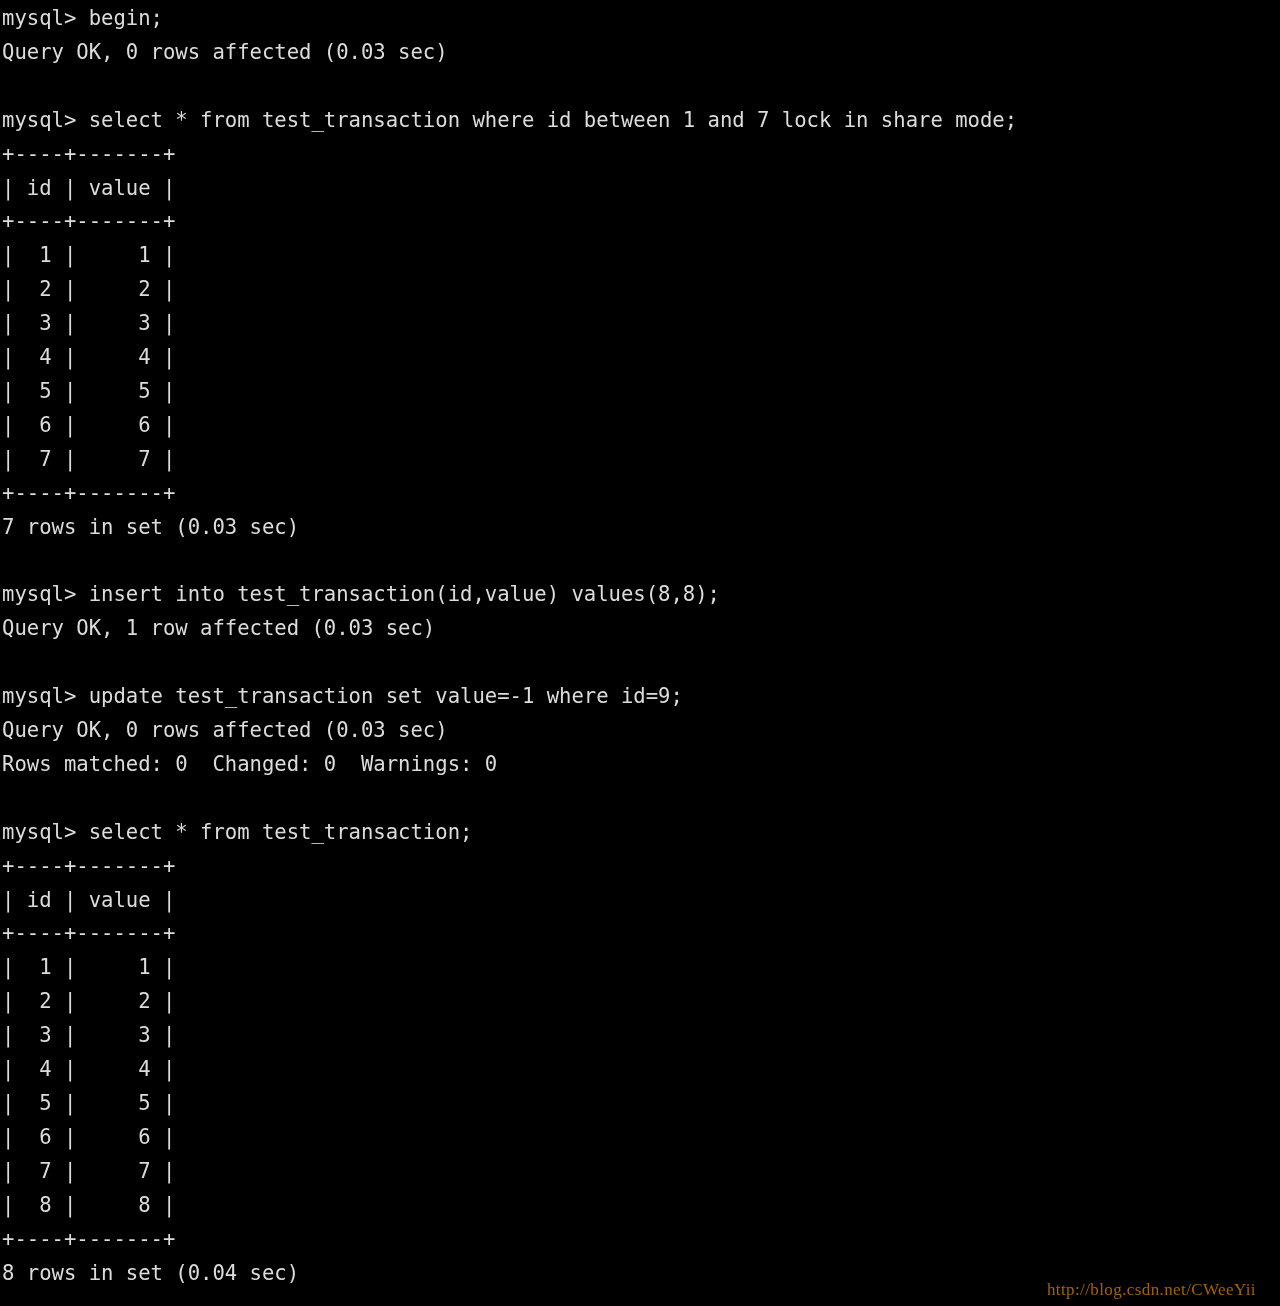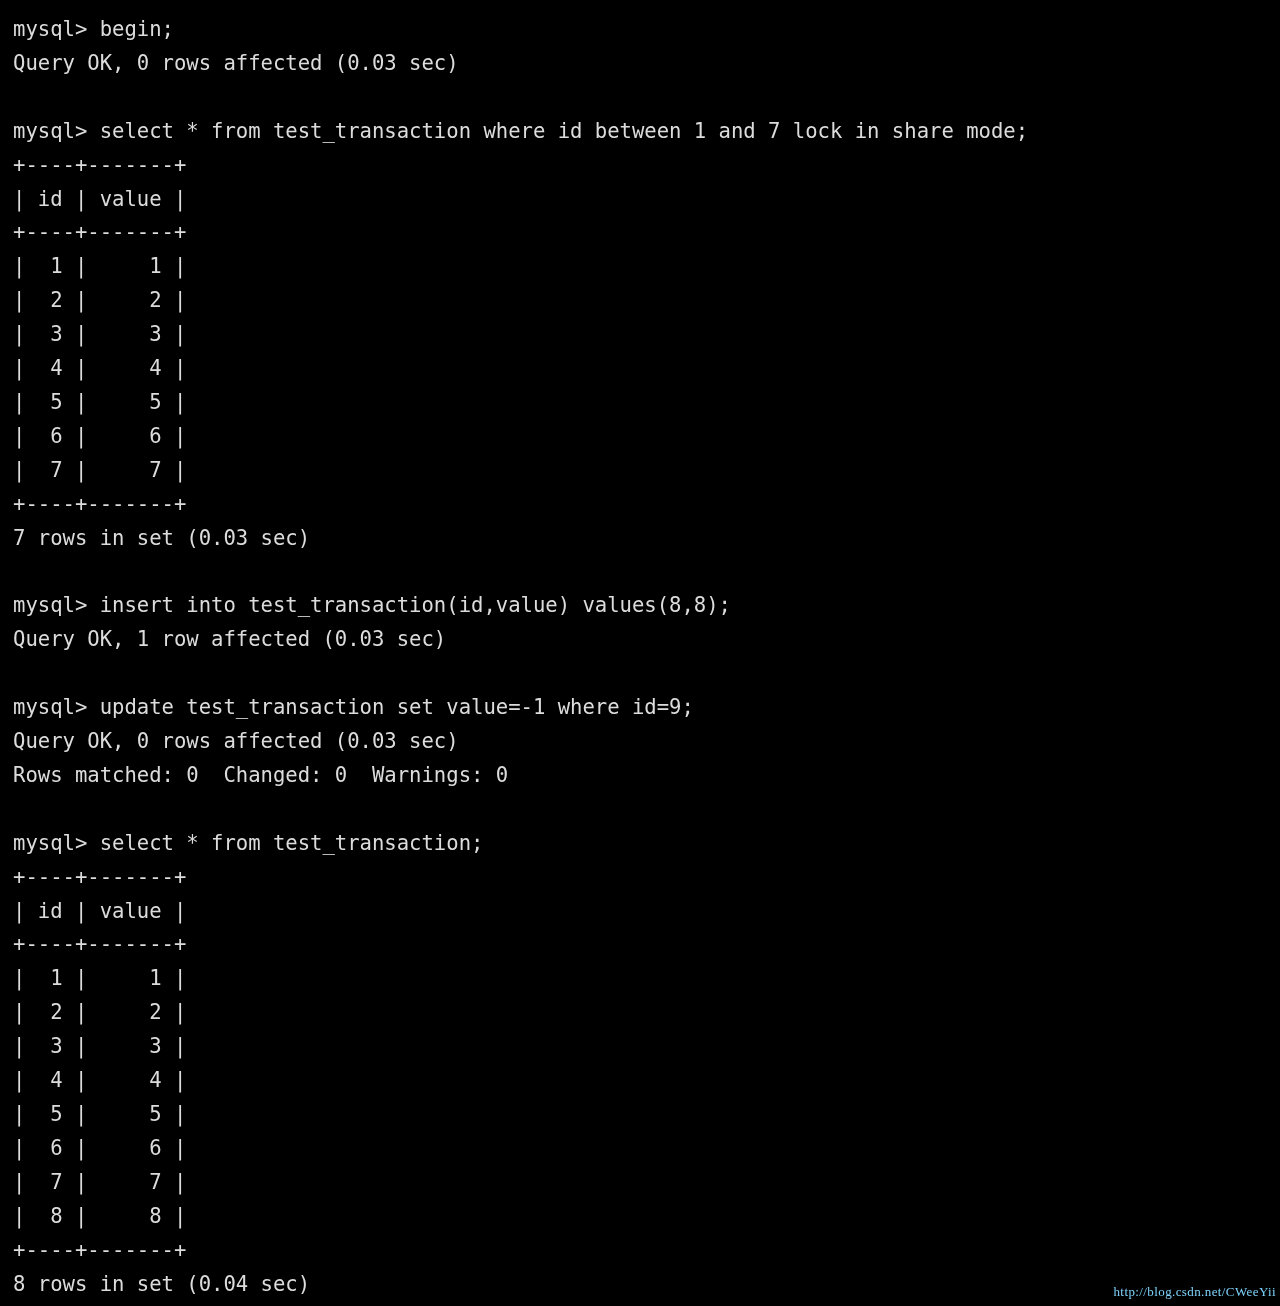--- a/index.html
+++ b/index.html
@@ -18,39 +18,39 @@
     position: absolute;
     left: 0;
     top: 0;
     width: 1280px;
     height: 1306px;
     background: #000000;
     padding: 2px 0 0 2px;
     box-sizing: border-box;
   }
   .term-output {
-    margin: 11px;
+    margin: 0;
     padding: 0;
     font-family: "DejaVu Sans Mono", monospace;
     font-size: 20.6px;
     line-height: 33.9px;
     color: #dcdcdc;
     white-space: pre;
     letter-spacing: -0.02px;
     font-weight: 400;
     -webkit-font-smoothing: antialiased;
   }
   #watermark {
     position: absolute;
-    right: 4px;
+    right: 24px;
     bottom: 6px;
     font-family: "Liberation Serif", "DejaVu Serif", serif;
-    font-size: 13px;
+    font-size: 17px;
     letter-spacing: 0.4px;
-    color: #7dd3fc;
+    color: #a16207;
     white-space: pre;
     user-select: none;
   }
 </style>
 </head>
 <body>
 
 <div id="terminal">
   <pre class="term-output">mysql&gt; begin;
 Query OK, 0 rows affected (0.03 sec)

